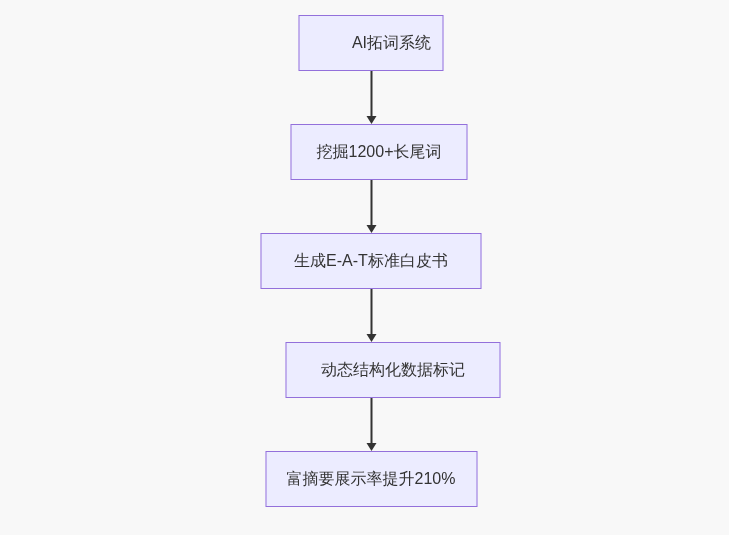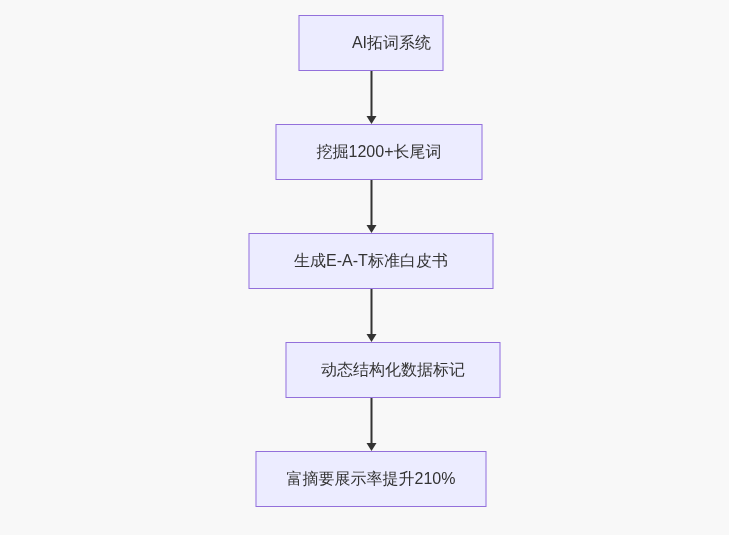--- a/index.html
+++ b/index.html
@@ -37,24 +37,24 @@
     justify-content: center;
     flex: none;
   }
   .node-label {
     font-size: 16px;
     color: var(--node-text, #333333);
     white-space: nowrap;
     line-height: 1;
   }
   .node-0 { width: 145px; padding-left: 41px; }
-  .node-1 { width: 207px; position: relative; left: -4px; margin-left: 24px; }
-  .node-2 { width: 245px; }
+  .node-1 { width: 177px; position: relative; left: -4px; margin-left: 24px; }
+  .node-2 { width: 221px; }
   .node-3 { width: 215px; margin-left: 44px; }
-  .node-4 { width: 231px; }
+  .node-4 { width: 212px; }
   .edge {
     height: 53px;
     width: 12px;
     display: flex;
     flex-direction: column;
     align-items: center;
     flex: none;
   }
   .edge-line {
     width: 2px;

